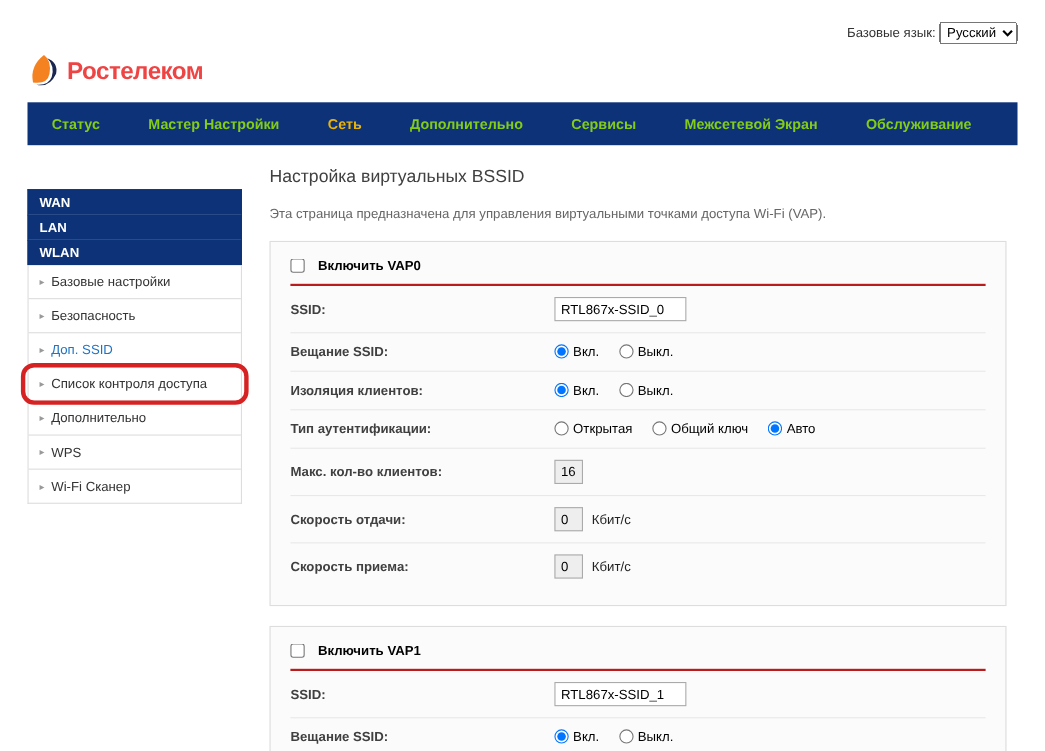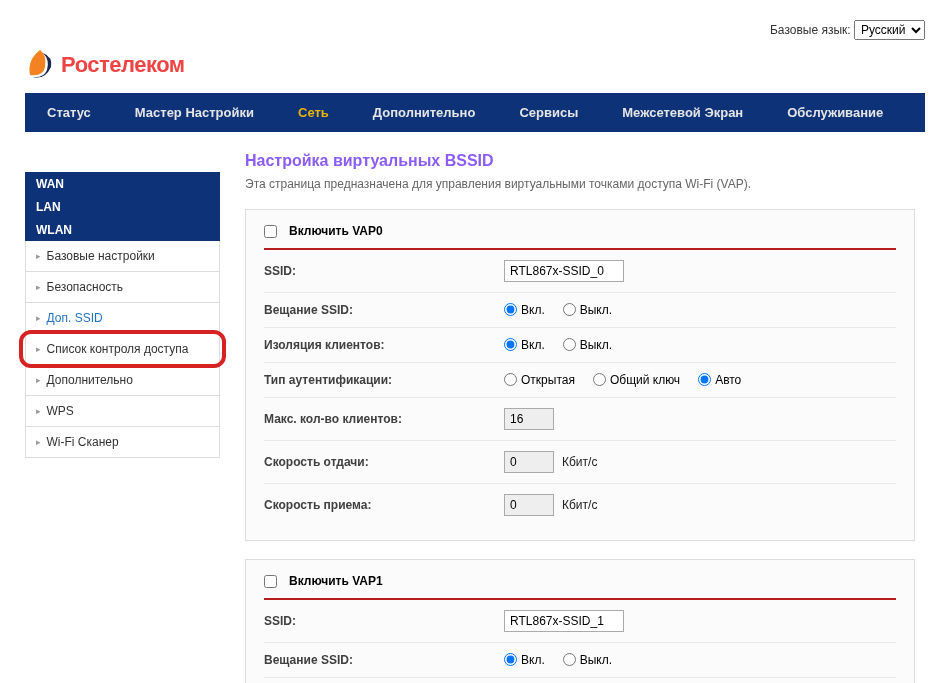--- a/index.html
+++ b/index.html
@@ -4,43 +4,43 @@
   <style>
     * { box-sizing: border-box; margin: 0; padding: 0; }
     body { font-family: Arial, sans-serif; font-size: 12px; background: #1a1a1a; }
     .page { width: 950px; height: 683px; background: #fff; margin: 0; padding: 20px 25px 0 25px; position: relative; }
     .lang-row { text-align: right; margin-bottom: 5px; color: #333; }
     .lang-row select { font-size: 12px; padding: 1px 2px; }
     .logo-row { display: flex; align-items: center; margin-bottom: 8px; }
     .logo-mark { width: 30px; height: 40px; margin-right: 6px; position: relative; }
     .logo-text { font-size: 22px; font-weight: bold; color: #ef4444; letter-spacing: -0.5px; }
     .main-nav { background: #0d3278; display: flex; padding: 0; margin-bottom: 20px; }
-    .main-nav .nav-item { color: #e5e5e5; padding: 12px 22px; cursor: pointer; font-size: 13px; font-weight: bold; }
+    .main-nav .nav-item { color: #84cc16; padding: 12px 22px; cursor: pointer; font-size: 13px; font-weight: bold; }
     .main-nav .nav-item.active { color: #eab308; }
     .content-row { display: flex; gap: 25px; }
     .sidebar { width: 195px; flex-shrink: 0; margin-top: 20px; }
     .sidebar-section-hdr { background: #0d3278; color: #fff; font-weight: bold; padding: 4px 10px; border: 1px solid #0d3278; border-bottom: none; cursor: pointer; }
     .sidebar-section-hdr:first-child { border-top: 1px solid #0d3278; }
     .sidebar-sub { border: 1px solid #ddd; border-top: none; }
     .sidebar-sub-item { padding: 8px 10px; border-bottom: 1px solid #ddd; cursor: pointer; color: #333; display:flex; align-items:center; gap:6px;}
     .sidebar-sub-item:last-child { border-bottom: none; }
     .sidebar-sub-item .chev { font-size: 9px; color: #999; }
     .sidebar-sub-item.active { color: #1f73c4; }
     .sidebar-sub-item.highlighted { position: relative; }
     .highlight-box { position: absolute; left: -7px; right: -7px; top: -4px; bottom: -4px; border: 4px solid #d62222; border-radius: 12px; pointer-events: none; }
     .main-content { flex: 1; padding-right: 10px; }
-    .page-title { color: #8b5cf6; font-size: 16px; font-weight: bold; margin-bottom: 7px; }
+    .page-title { color: #404040; font-size: 16px; font-weight: normal; margin-bottom: 17px; }
     .page-desc { color: #666; margin-bottom: 18px; }
     .card { background: #fbfbfb; border: 1px solid #ddd; padding: 14px 18px; margin-bottom: 18px; }
     .form-row { display: flex; align-items: center; border-bottom: 1px solid #e8e8e8; padding: 10px 0; }
     .form-row:last-child { border-bottom: none; }
     .form-label { width: 240px; font-weight: bold; color: #404040; }
     .form-control { flex: 1; display: flex; align-items: center; gap: 8px; }
     .form-control input[type=text] { padding: 3px 5px; border: 1px solid #aaa; font-size: 12px; width: 120px; }
-    .form-control input[type=text].readonly-gray { background: #eee; width: 50px; }
+    .form-control input[type=text].readonly-gray { background: #eee; width: 26px; }
     .radio-opt { display: flex; align-items: flex-start; gap: 4px; margin-right: 10px; }
     .radio-opt input { margin:0; }
     .unit { color: #222; }
     .enable-row { display: flex; align-items: flex-end; gap: 8px; padding-bottom: 10px; border-bottom: 2px solid #b91c1c; font-weight: bold; }
     .enable-row input[type=checkbox]{ margin-right:4px;}
   </style>
 </head>
 <body>
 
 <div class="page">

